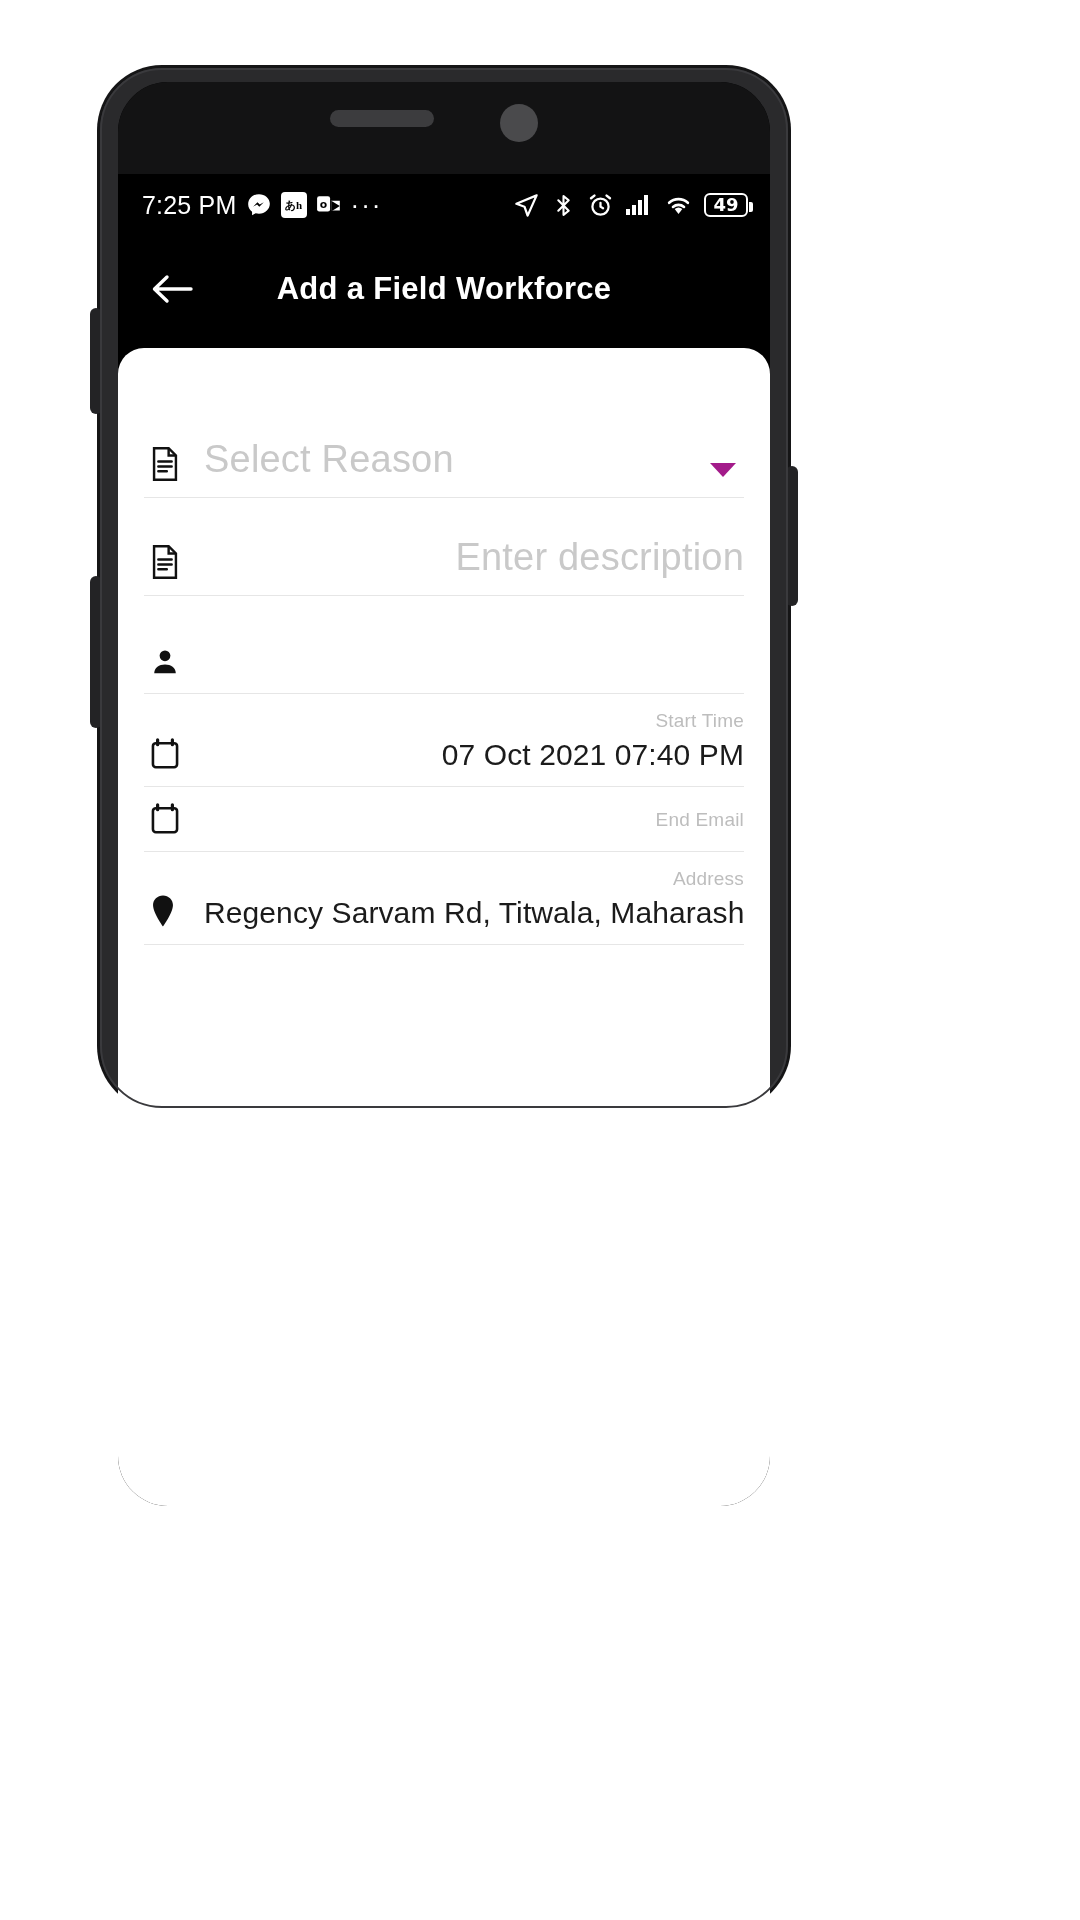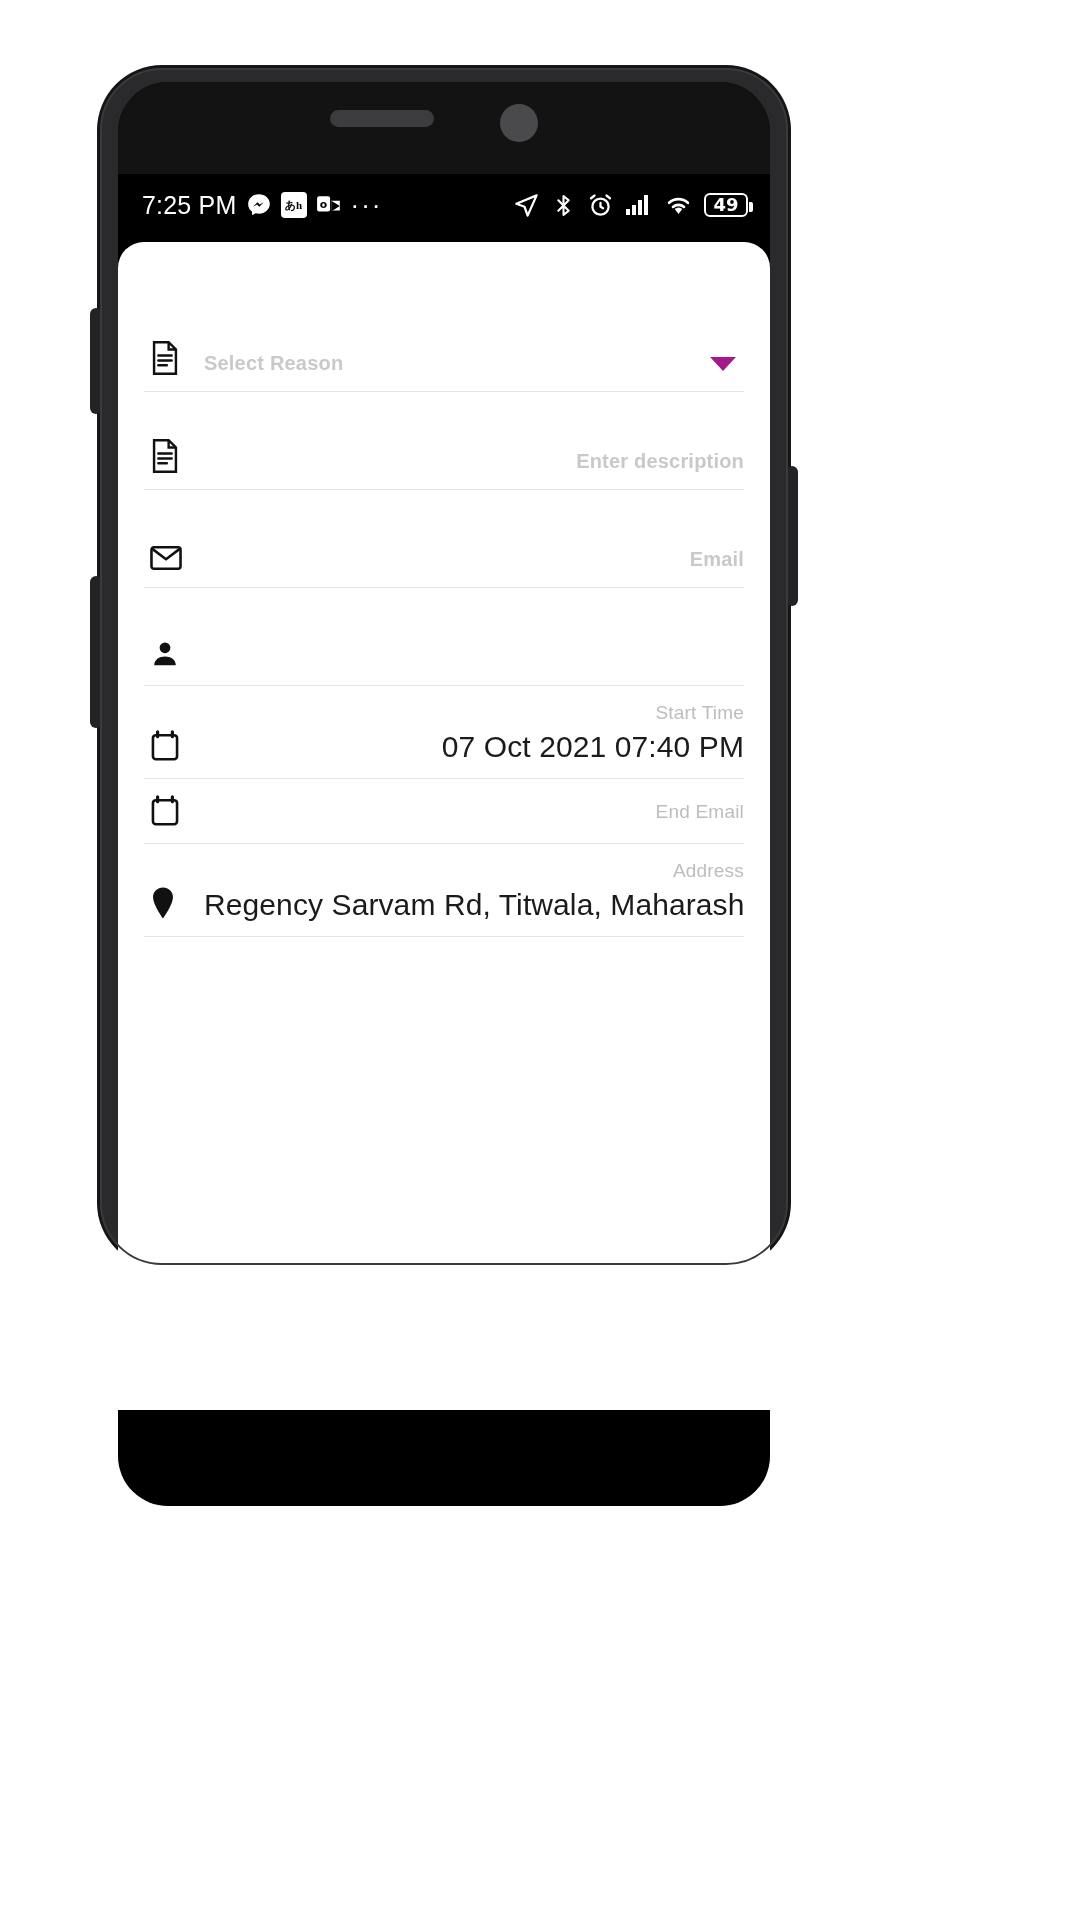--- a/index.html
+++ b/index.html
@@ -9,21 +9,21 @@
     font-family: "Liberation Sans", sans-serif;
     overflow: hidden;
   }
 
   
   .stage { position: relative; width: 1080px; height: 1920px; background: #ffffff; }
 
   .phone-body {
     position: absolute;
     left: 100px; top: 68px;
-    width: 688px; height: 1197px;
+    width: 688px; height: 1040px;
     background: #2a2a2c;
     border-radius: 62px;
     box-shadow: 0 0 0 3px #151516;
   }
   .phone-body::after{
     content:""; position:absolute; inset:0; border-radius:62px;
     border: 2px solid #3a3a3d; pointer-events:none;
   }
 
   
@@ -131,22 +131,22 @@
 
   .f-icon {
     width: 60px; flex: 0 0 60px;
     display: flex; align-items: center; justify-content: flex-start;
     padding-left: 6px;
     padding-bottom: 2px;
   }
   .f-body { flex: 1 1 auto; min-width: 0; }
 
   .f-placeholder {
-    font-size: 20px; color: #c9c9c9; letter-spacing: .2px;
-    white-space: nowrap; overflow: hidden; font-weight: bold;
+    font-size: 38px; color: #c9c9c9; letter-spacing: .2px;
+    white-space: nowrap; overflow: hidden;
   }
   .f-label {
     font-size: 19px; color: #bdbdbd; letter-spacing: .2px;
     margin-bottom: 6px;
     margin-left: 13px;
   }
   .f-value {
     font-size: 30px; color: #1b1b1b; letter-spacing: .1px;
     white-space: nowrap; overflow: hidden;
   }
@@ -247,20 +247,28 @@
               <path d="M7.4 11.6a7 7 0 019.2 0" fill="none" stroke="#ffffff" stroke-width="2.2" stroke-linecap="round"></path>
             </svg>
           </span>
 
           <span class="battery">
             <span>49</span>
           </span>
         </div>
       </div>
 
+      <div class="appbar">
+        <div class="back-btn">
+          <svg width="44" height="34" viewBox="0 0 44 34">
+            <path d="M41 17H5M17 5L4.5 17 17 29" fill="none" stroke="#ffffff" stroke-width="3.4" stroke-linecap="round" stroke-linejoin="round"></path>
+          </svg>
+        </div>
+        <div class="appbar-title">Add a Field Workforce</div>
+      </div>
 
       <div class="card">
 
         <div class="field row-plain">
           <div class="f-icon">
             <svg width="30" height="34" viewBox="0 0 24 28">
               <path d="M3 1h12l6 6v20H3z" fill="none" stroke="#111" stroke-width="2"></path>
               <path d="M15 1v6h6" fill="none" stroke="#111" stroke-width="2"></path>
               <path d="M6.5 12h11M6.5 16h11M6.5 20h7" stroke="#111" stroke-width="2" stroke-linecap="round"></path>
             </svg>
@@ -278,31 +286,20 @@
               <path d="M15 1v6h6" fill="none" stroke="#111" stroke-width="2"></path>
               <path d="M6.5 12h11M6.5 16h11M6.5 20h7" stroke="#111" stroke-width="2" stroke-linecap="round"></path>
             </svg>
           </div>
           <div class="f-body">
             <div class="f-placeholder">Enter description</div>
           </div>
         </div>
 
 
-        <div class="field row-plain">
-          <div class="f-icon">
-            <svg width="32" height="26" viewBox="0 0 26 20">
-              <rect x="1.2" y="1.2" width="23.6" height="17.6" rx="2" fill="none" stroke="#111" stroke-width="2.1"></rect>
-              <path d="M2.4 3L13 11 23.6 3" fill="none" stroke="#111" stroke-width="2.1" stroke-linecap="round"></path>
-            </svg>
-          </div>
-          <div class="f-body">
-            <div class="f-placeholder">Email</div>
-          </div>
-        </div>
 
         <div class="field row-plain">
           <div class="f-icon">
             <svg width="30" height="30" viewBox="0 0 24 24">
               <circle cx="12" cy="7" r="4.3" fill="#111"></circle>
               <path d="M3.4 21c0-4.3 3.9-7 8.6-7s8.6 2.7 8.6 7z" fill="#111"></path>
             </svg>
           </div>
         </div>
 

